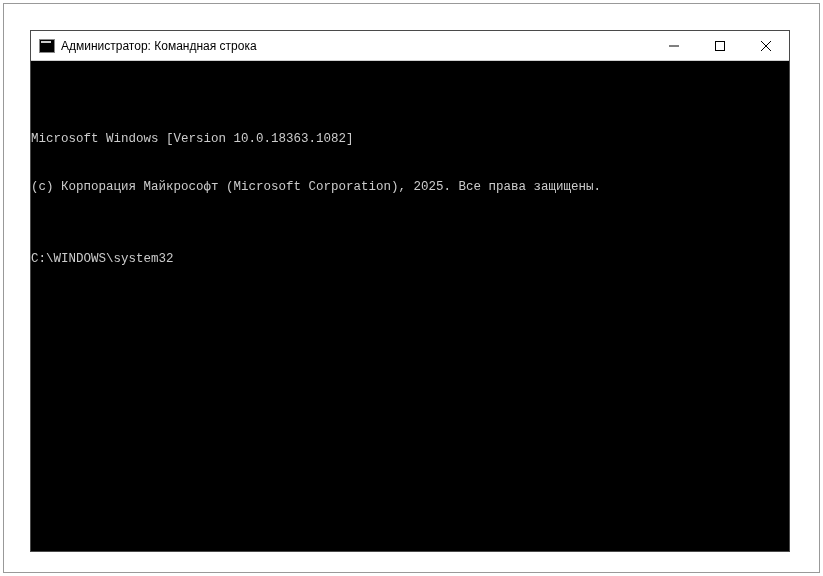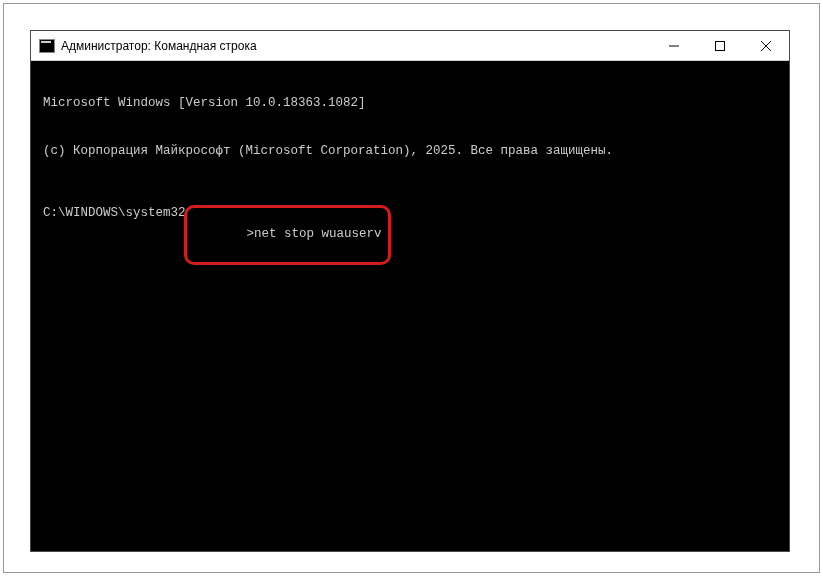--- a/index.html
+++ b/index.html
@@ -22,20 +22,21 @@
     .window {
       position: absolute;
       top: 30px;
       left: 30px;
       width: 760px;
       height: 522px;
       border: 1px solid #4a4a4a;
       background: #000;
       display: flex;
       flex-direction: column;
+      gap: 36px;
     }
     .titlebar {
       height: 30px;
       background: #fff;
       display: flex;
       align-items: center;
       border-bottom: 1px solid #d0d0d0;
     }
     .titlebar-icon {
       width: 16px;
@@ -80,27 +81,27 @@
       cursor: pointer;
     }
     .win-btn svg { stroke: #000; stroke-width: 1; fill: none; }
     .console {
       flex: 1;
       background: #000;
       color: #ccc;
       font-family: Consolas, "Courier New", monospace;
       font-size: 12.5px;
       line-height: 16px;
-      padding: 2px 12px;
+      padding: 2px 0;
       white-space: pre;
       overflow: hidden;
       position: relative;
     }
     .console-line { display: block; }
-    .prompt-line { display: flex; margin-top: 14px; }
+    .prompt-line { display: flex; margin-top: 24px; align-items: flex-end; }
     .highlight-box {
       border: 3px solid #d41c1c;
       border-radius: 10px;
       padding: 2px 6px 4px 0;
       margin-left: -2px;
       display: inline-block;
     }
     .cmd-text { color: #ccc; }
   </style>
 </head>
@@ -129,18 +130,15 @@
             <line x1="10" y1="0" x2="0" y2="10"></line>
           </svg>
       </button>
     </div>
   </div>
   <div class="console">
     <span class="console-line">Microsoft Windows [Version 10.0.18363.1082]</span>
     <span class="console-line">(c) Корпорация Майкрософт (Microsoft Corporation), 2025. Все права защищены.</span>
     <div class="prompt-line">
       <span>C:\WINDOWS\system32</span>
-      <span class="highlight-box">
-        <span>&gt;</span><span class="cmd-text">net stop wuauserv</span>
-      </span>
     </div>
   </div>
 </div>
 
 </body></html>

